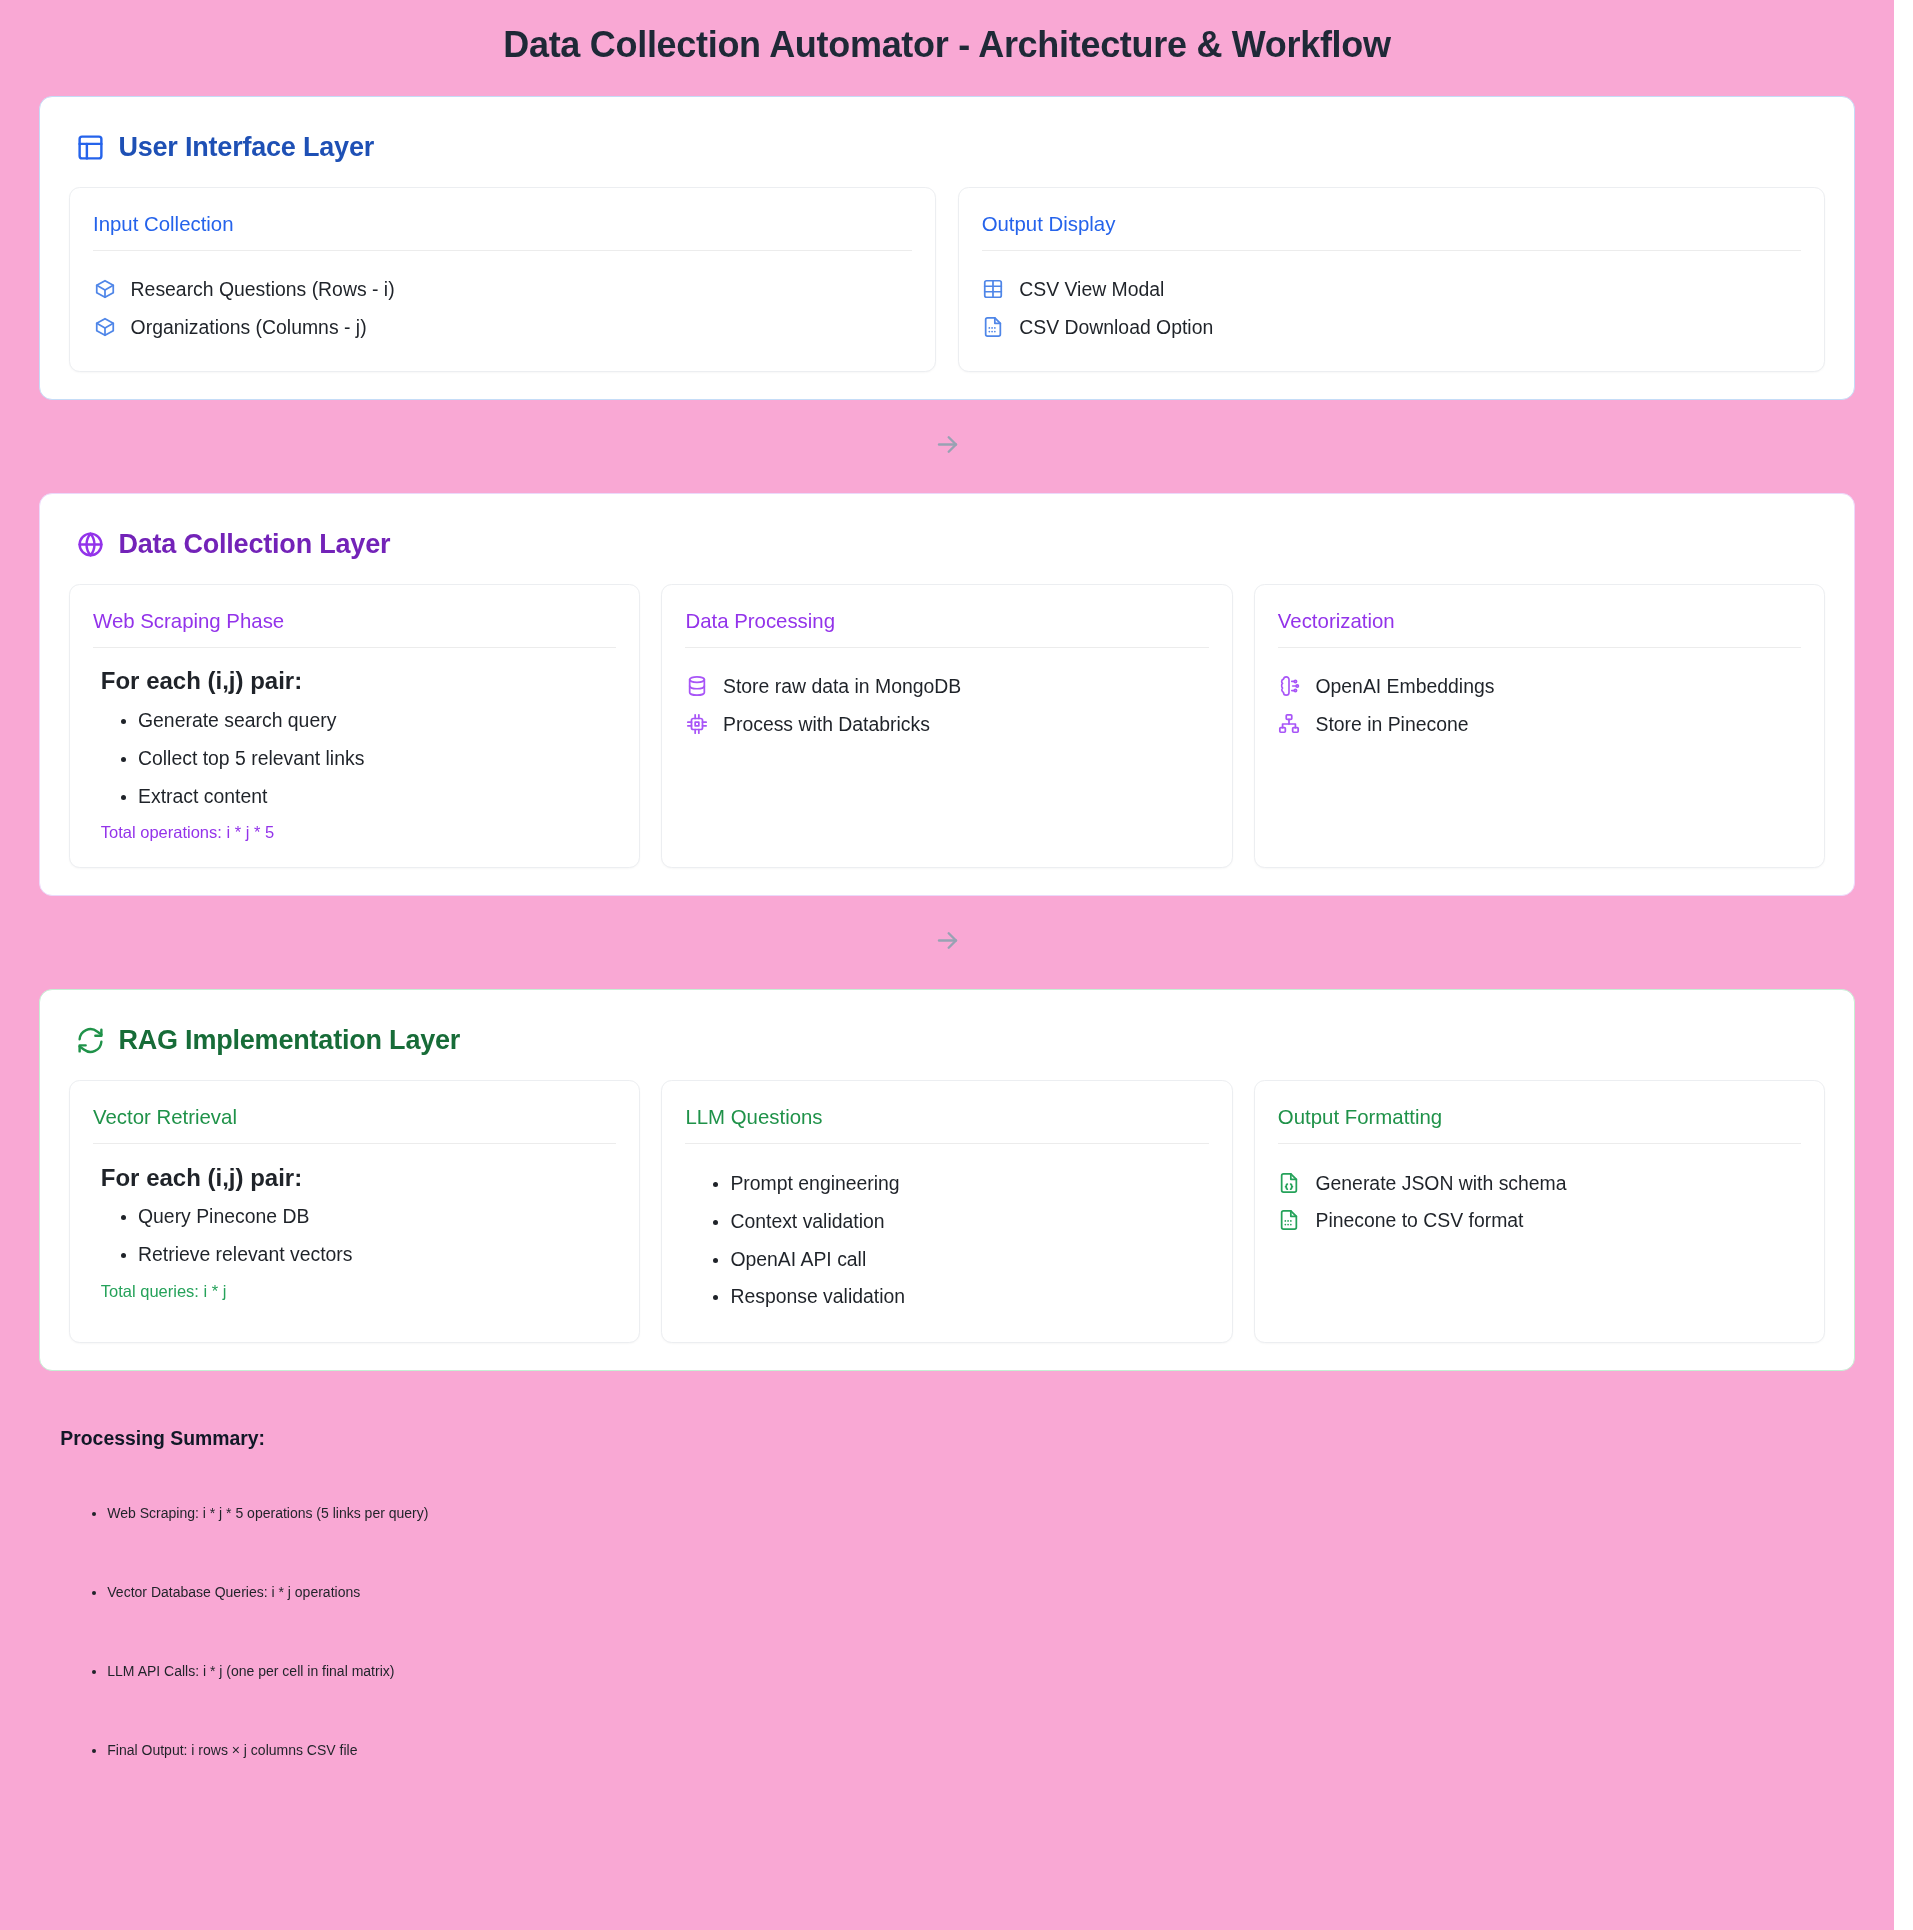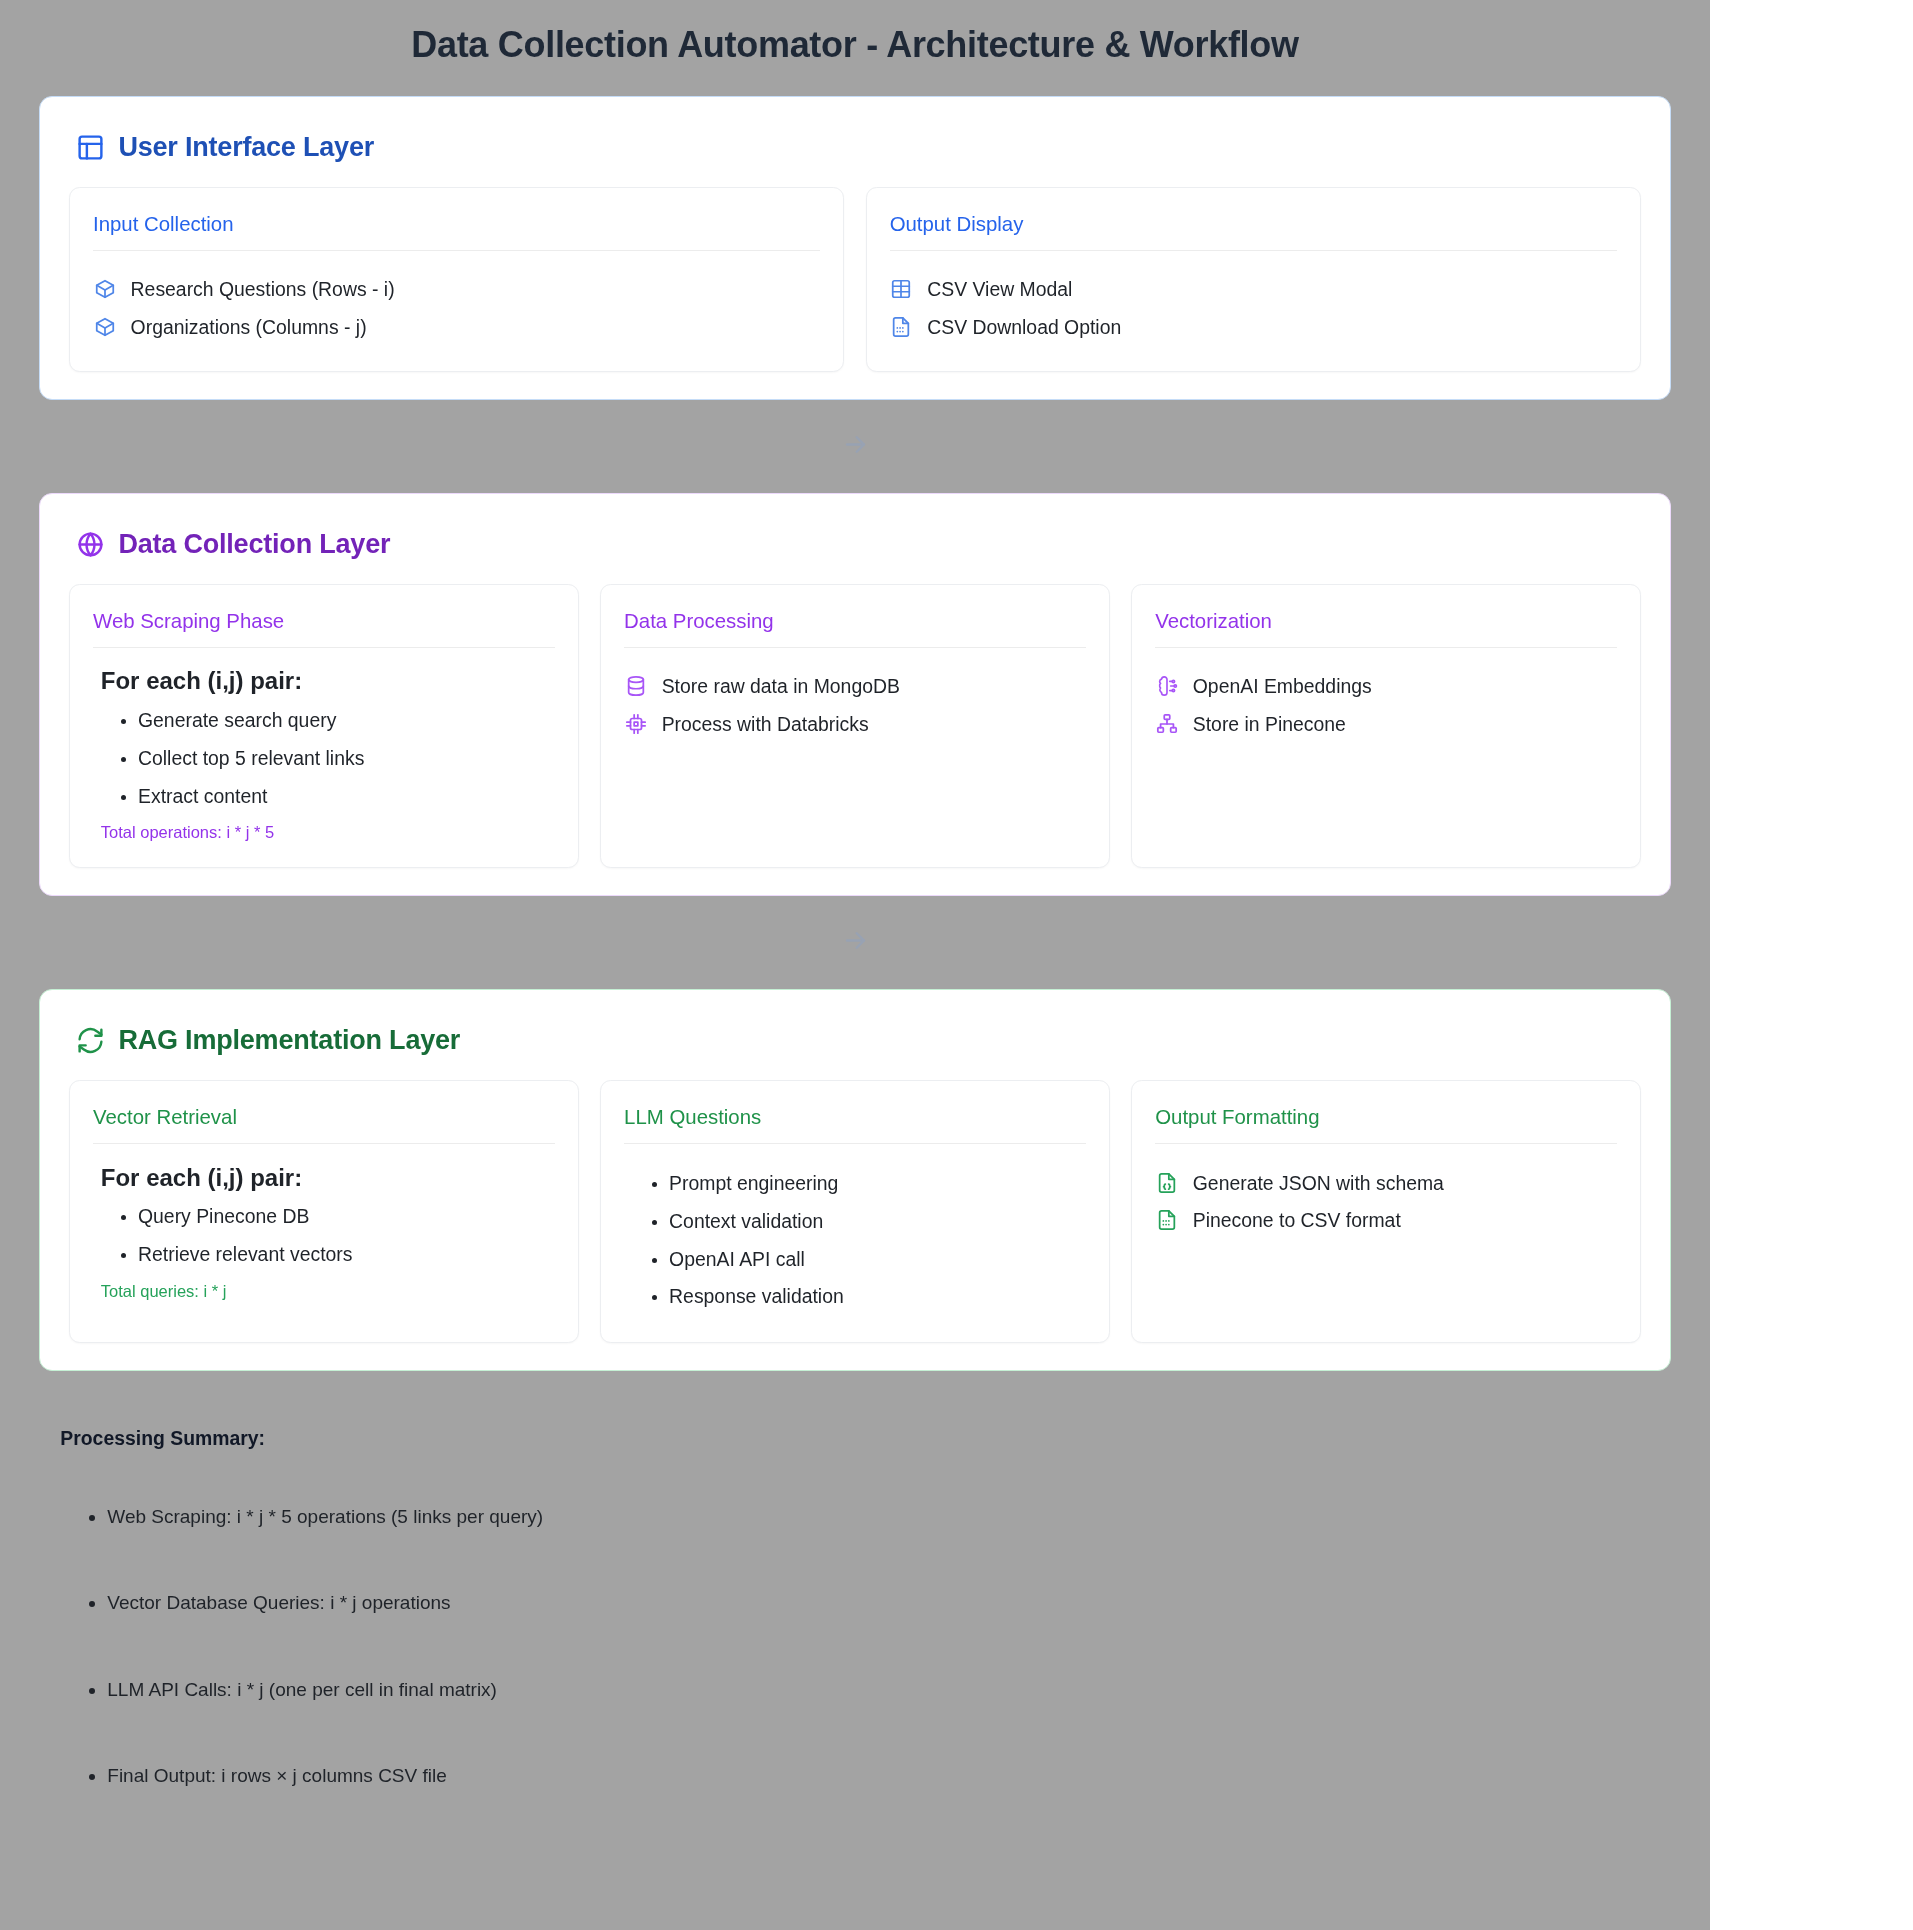--- a/index.html
+++ b/index.html
@@ -8,24 +8,24 @@
     padding: 0;
     background: #ffffff;
     width: 1914px;
   }
   body {
     font-family: "Liberation Sans", sans-serif;
     color: #111827;
     -webkit-font-smoothing: antialiased;
   }
   .page {
-    width: 1710px;
+    width: 1894px;
     min-height: 1930px;
     padding: 0 39px 58px 39px;
-    background: #a3a3a3;
+    background: #f9a8d4;
   }
 
   
   .page-title {
     text-align: center;
     font-size: 36px;
     font-weight: bold;
     color: #1f2937;
     letter-spacing: -0.3px;
     padding-top: 24px;
@@ -158,21 +158,21 @@
     font-weight: bold;
     color: #111827;
     margin: 0 0 6.8px 0;
   }
   .summary ul {
     margin: 0;
     padding-left: 47px;
     list-style: disc;
   }
   .summary ul li {
-    font-size: 19px;
+    font-size: 14px;
     color: #1f2329;
     line-height: 1.5;
     padding: 4.9px 0;
     margin-top: 48px;
   }
 </style>
 </head>
 <body>
 
 <div class="page">

